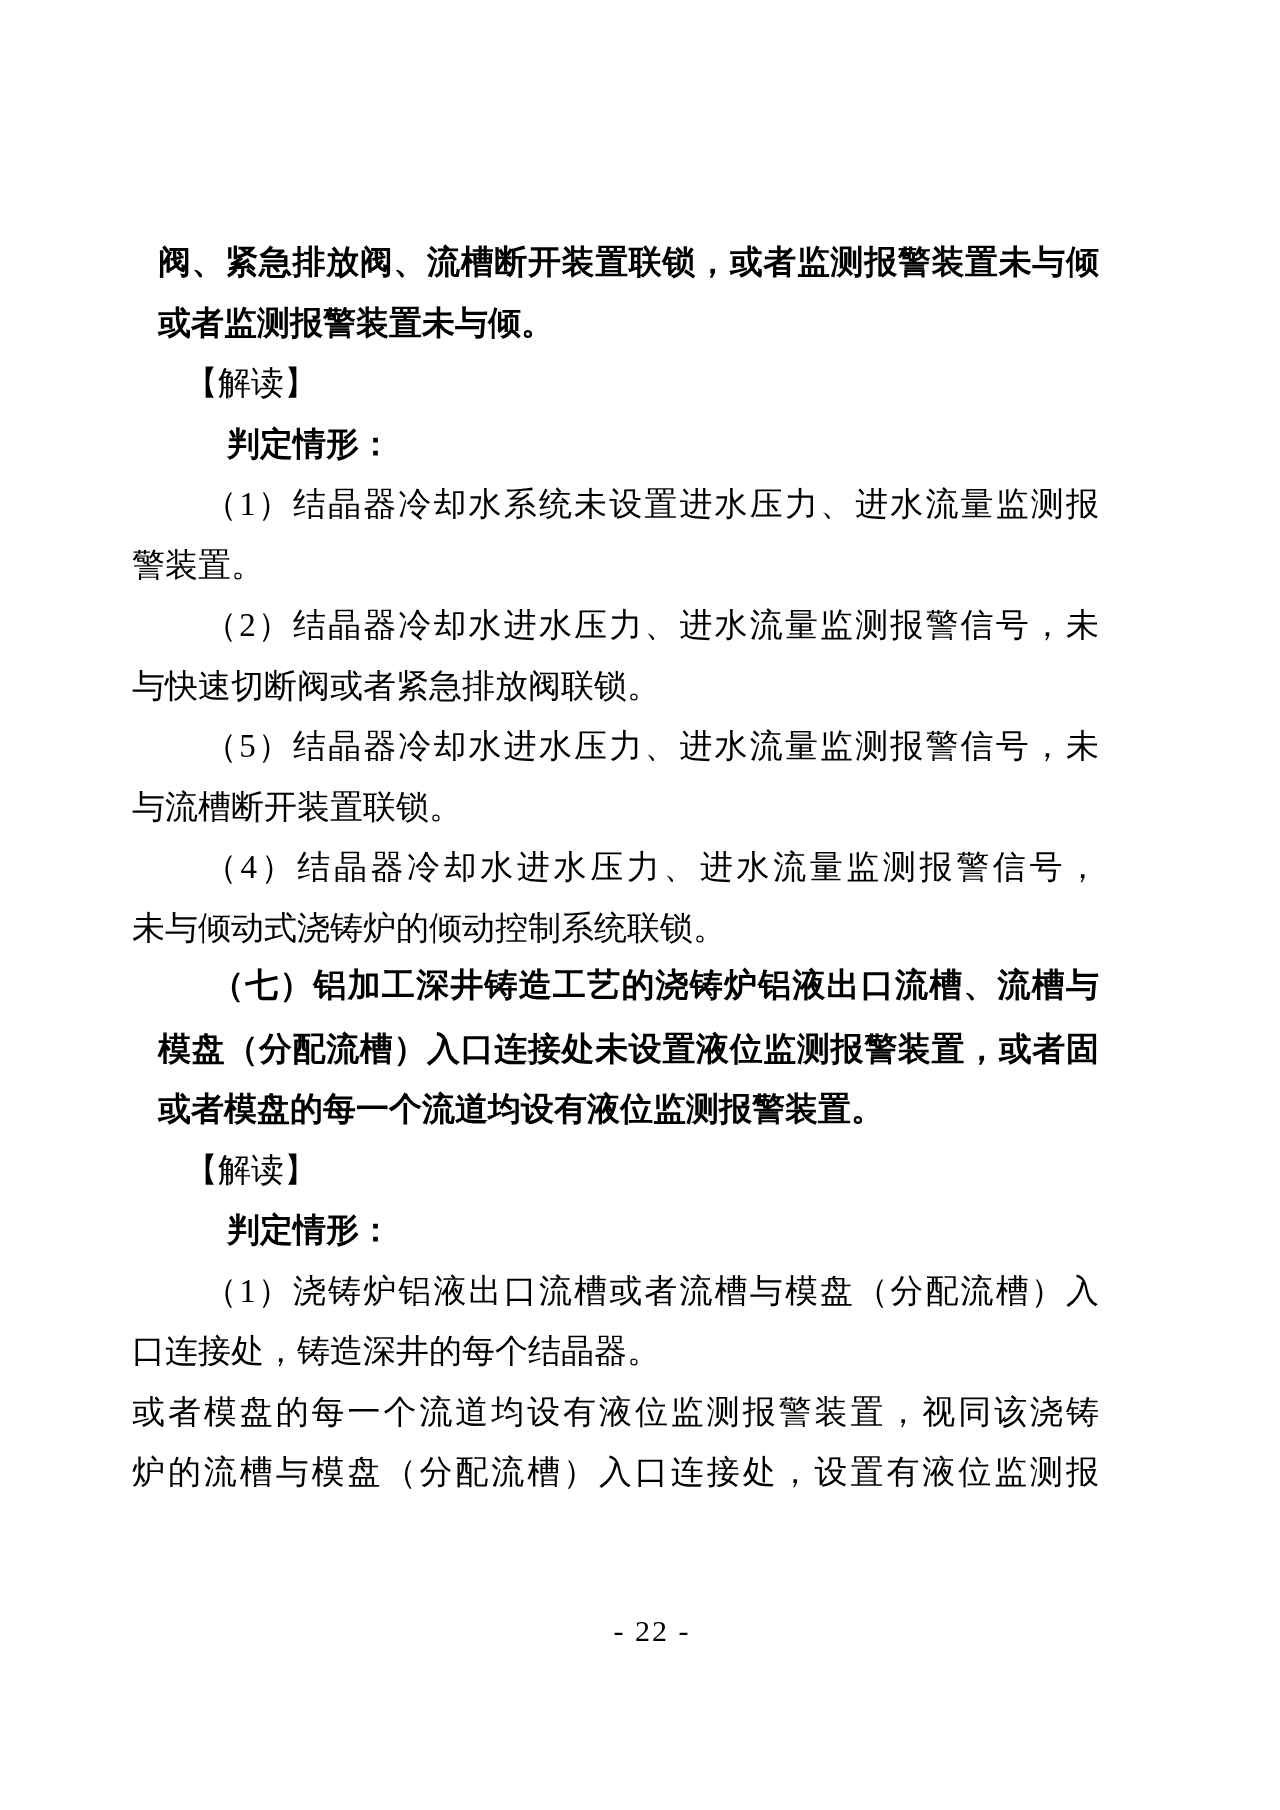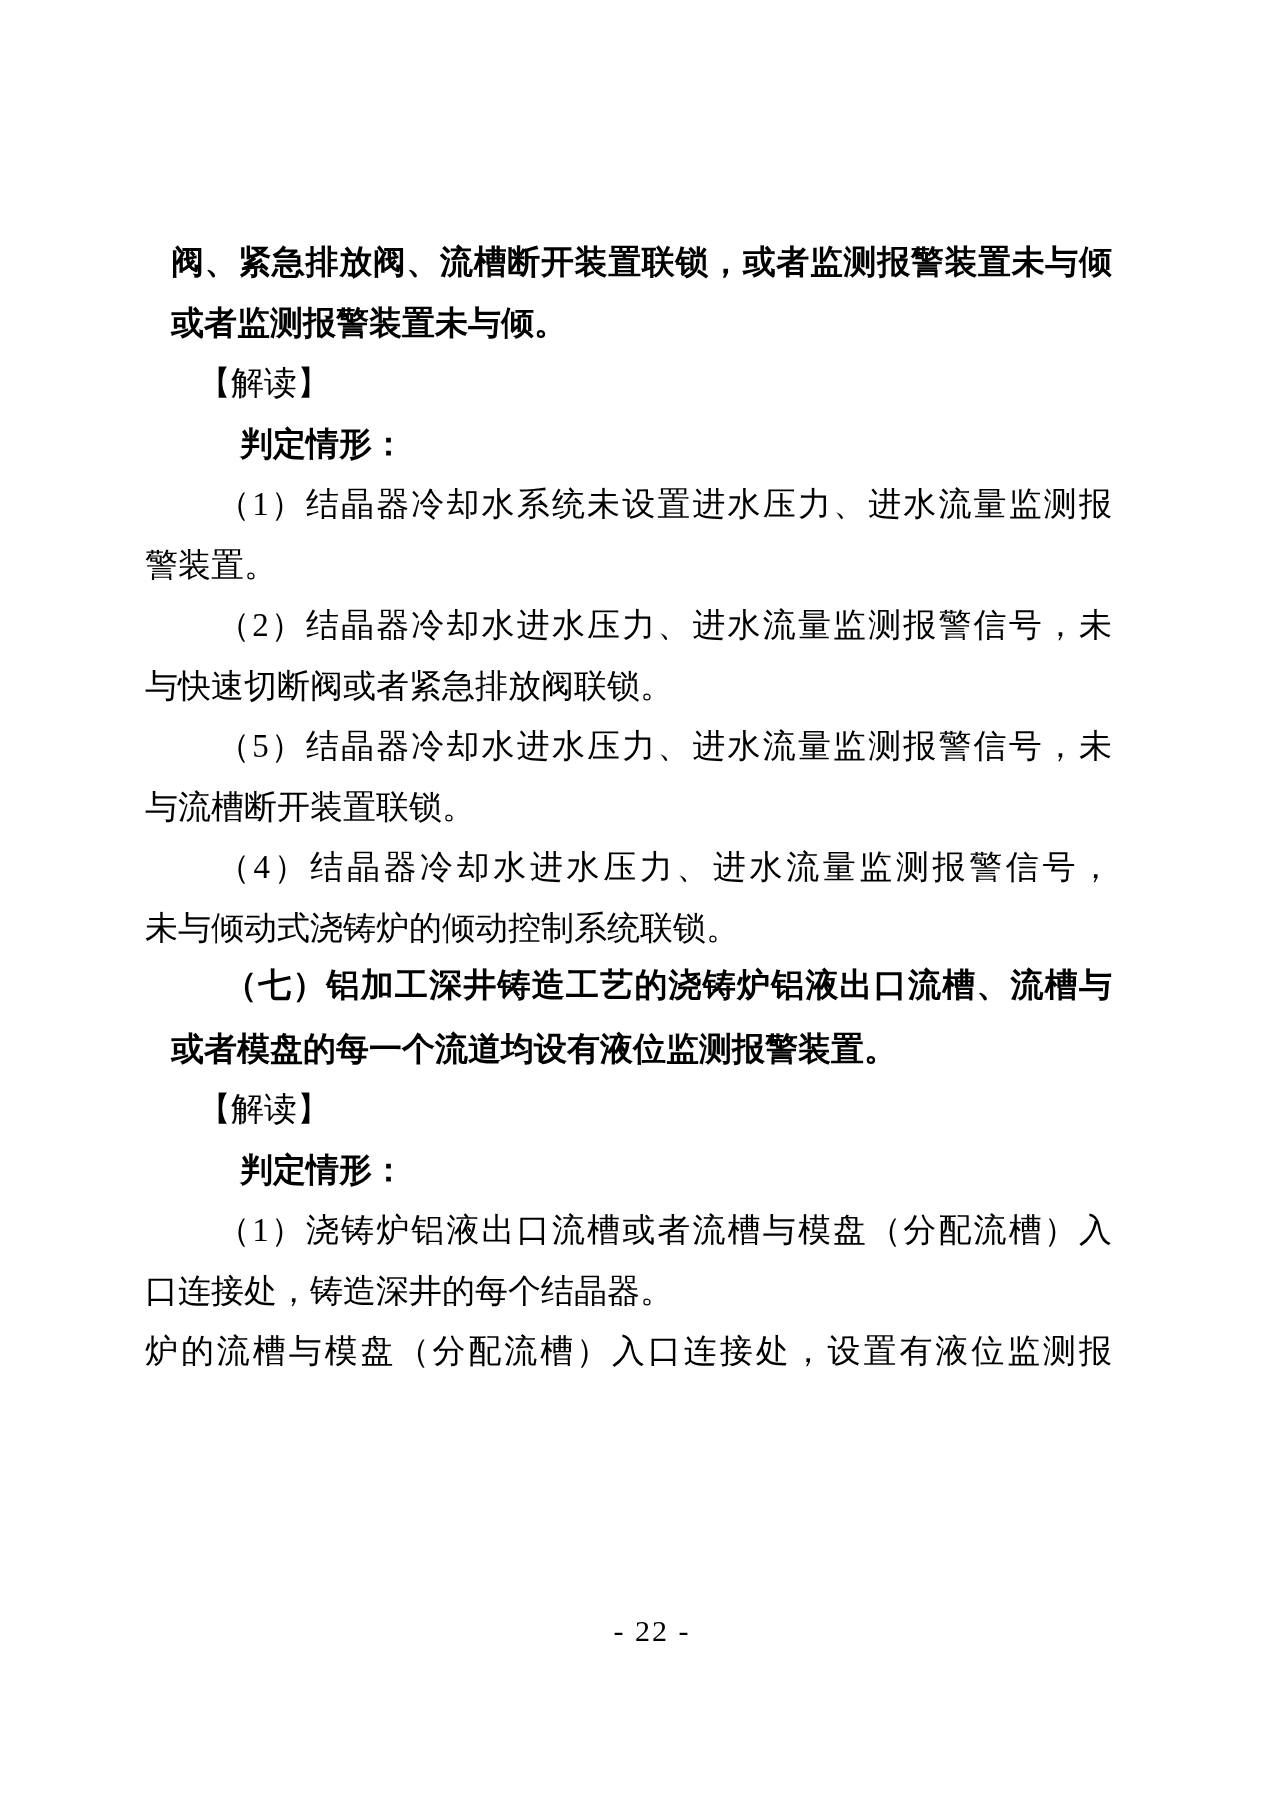--- a/index.html
+++ b/index.html
@@ -11,21 +11,21 @@
     position: relative;
     width: 1280px;
     height: 1810px;
     background: #ffffff;
     color: #000000;
     font-family: "Liberation Serif", "DejaVu Serif", serif;
     overflow: hidden;
   }
   .doc-body {
     position: absolute;
-    left: 145px;
+    left: 132px;
     top: 232px;
     width: 967px;
     font-size: 33px;
   }
   .line {
     height: 60.5px;
     line-height: 60.5px;
     white-space: nowrap;
     text-align: left;
   }
@@ -67,21 +67,23 @@
       <div class="line ind4 bold">判定情形：</div>
       <div class="line ind3 fill">（1）结晶器冷却水系统未设置进水压力、进水流量监测报</div>
       <div class="line ind0">警装置。</div>
       <div class="line ind3 fill">（2）结晶器冷却水进水压力、进水流量监测报警信号，未</div>
       <div class="line ind0">与快速切断阀或者紧急排放阀联锁。</div>
       <div class="line ind3 fill">（5）结晶器冷却水进水压力、进水流量监测报警信号，未</div>
       <div class="line ind0">与流槽断开装置联锁。</div>
       <div class="line ind3 fill">（4）结晶器冷却水进水压力、进水流量监测报警信号，</div>
       <div class="line ind0">未与倾动式浇铸炉的倾动控制系统联锁。</div>
       <div class="line ind5 bold fill">（七）铝加工深井铸造工艺的浇铸炉铝液出口流槽、流槽与</div>
+      <div class="line ind1 bold fill">模盘（分配流槽）入口连接处未设置液位监测报警装置，或者固</div>
       <div class="line ind1 bold">或者模盘的每一个流道均设有液位监测报警装置。</div>
       <div class="line ind2">【解读】</div>
       <div class="line ind4 bold">判定情形：</div>
       <div class="line ind3 fill">（1）浇铸炉铝液出口流槽或者流槽与模盘（分配流槽）入</div>
       <div class="line ind0">口连接处，铸造深井的每个结晶器。</div>
+      <div class="line ind0 fill">或者模盘的每一个流道均设有液位监测报警装置，视同该浇铸</div>
       <div class="line ind0 fill">炉的流槽与模盘（分配流槽）入口连接处，设置有液位监测报</div>
     </div>
   <div class="page-number">- 22 -</div>
 </div>
 
 </body></html>

